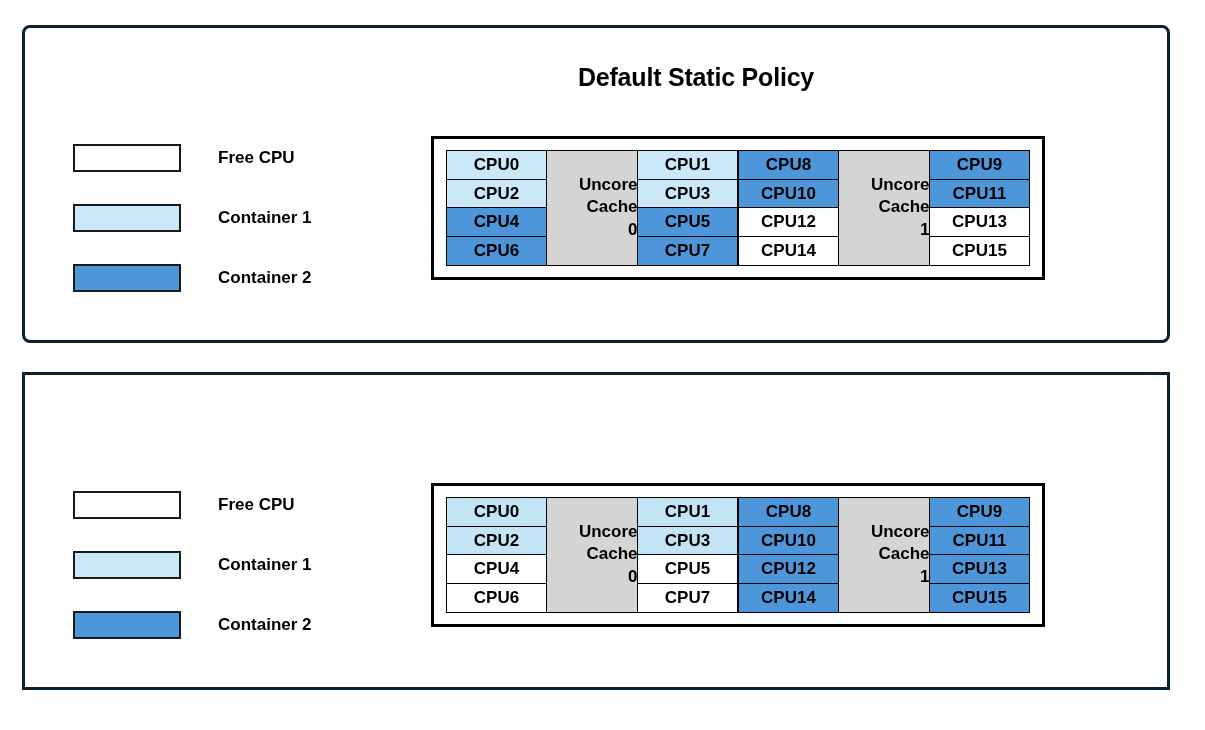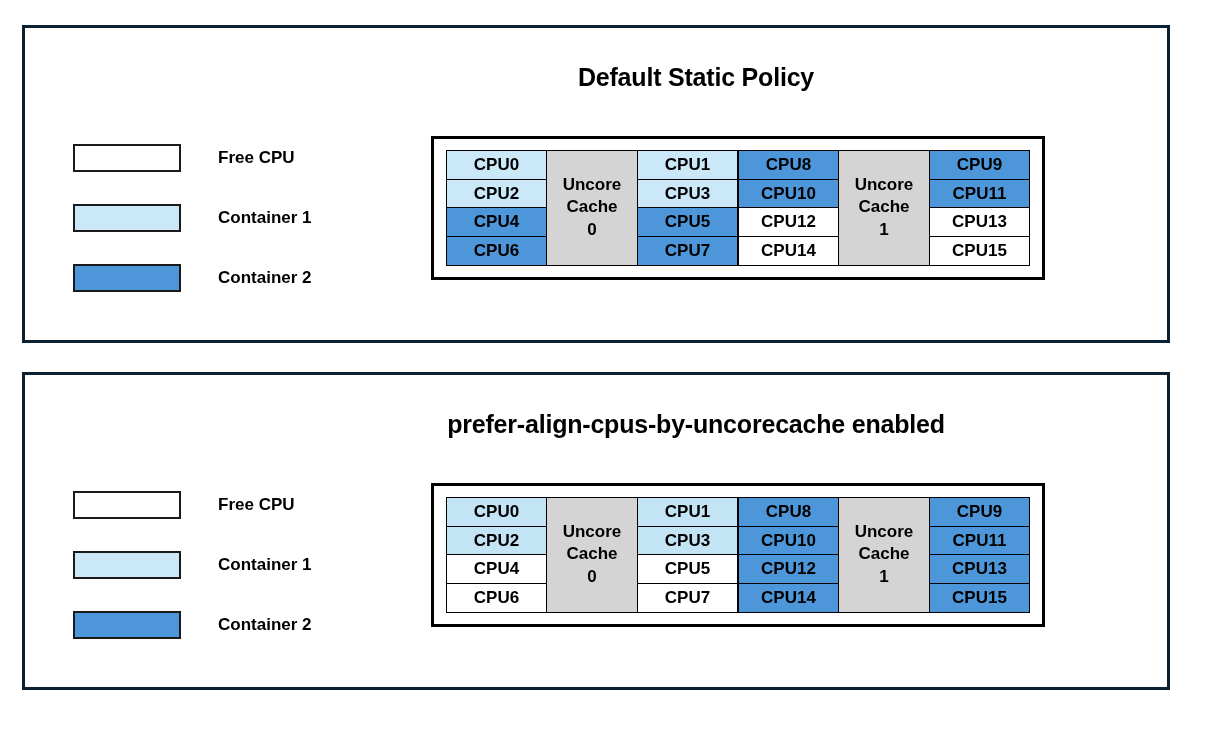--- a/index.html
+++ b/index.html
@@ -17,21 +17,21 @@
 
   
   .panel {
     position: absolute;
     left: 22px;
     width: 1148px;
     border: 3px solid #0b2030;
     box-sizing: border-box;
     background: #ffffff;
   }
-  #panel-1 { top: 25px;  height: 318px; }
+  #panel-1 { top: 25px;  height: 318px; border-radius: 8px; }
   #panel-2 { top: 372px; height: 318px; }
 
   
   .panel-title {
     position: absolute;
     left: 0;
     right: 0;
     text-align: center;
     font-weight: bold;
     color: #000000;
@@ -108,21 +108,21 @@
     margin-top: -1.5px;
   }
   .cpu-cell:first-child { margin-top: 0; }
 
   .cache-col {
     width: 93px;
     border: 1.5px solid #000000;
     box-sizing: border-box;
     display: flex;
     flex-direction: column;
-    align-items: center;
+    align-items: flex-end;
     justify-content: center;
     font-size: 17px;
     font-weight: bold;
     color: #000000;
     line-height: 1.33;
     margin-left: -1.5px;
     margin-right: -1.5px;
     text-align: center;
   }
 </style>
@@ -181,21 +181,20 @@
           <div class="cpu-cell" style="background: rgb(77, 150, 217);">CPU9</div>
           <div class="cpu-cell" style="background: rgb(77, 150, 217);">CPU11</div>
           <div class="cpu-cell" style="background: rgb(255, 255, 255);">CPU13</div>
           <div class="cpu-cell" style="background: rgb(255, 255, 255);">CPU15</div>
         </div>
       </div>
     </div>
 </div>
 
 <div class="panel" id="panel-2">
-  <div class="panel-title">prefer-align-cpus-by-uncorecache enabled</div>
   <div class="legend">
     <div class="legend-row">
       <div class="legend-swatch" style="background: rgb(255, 255, 255);"></div>
       <div class="legend-label">Free CPU</div>
     </div>
     <div class="legend-row">
       <div class="legend-swatch" style="background: rgb(203, 232, 248);"></div>
       <div class="legend-label">Container 1</div>
     </div>
     <div class="legend-row">

